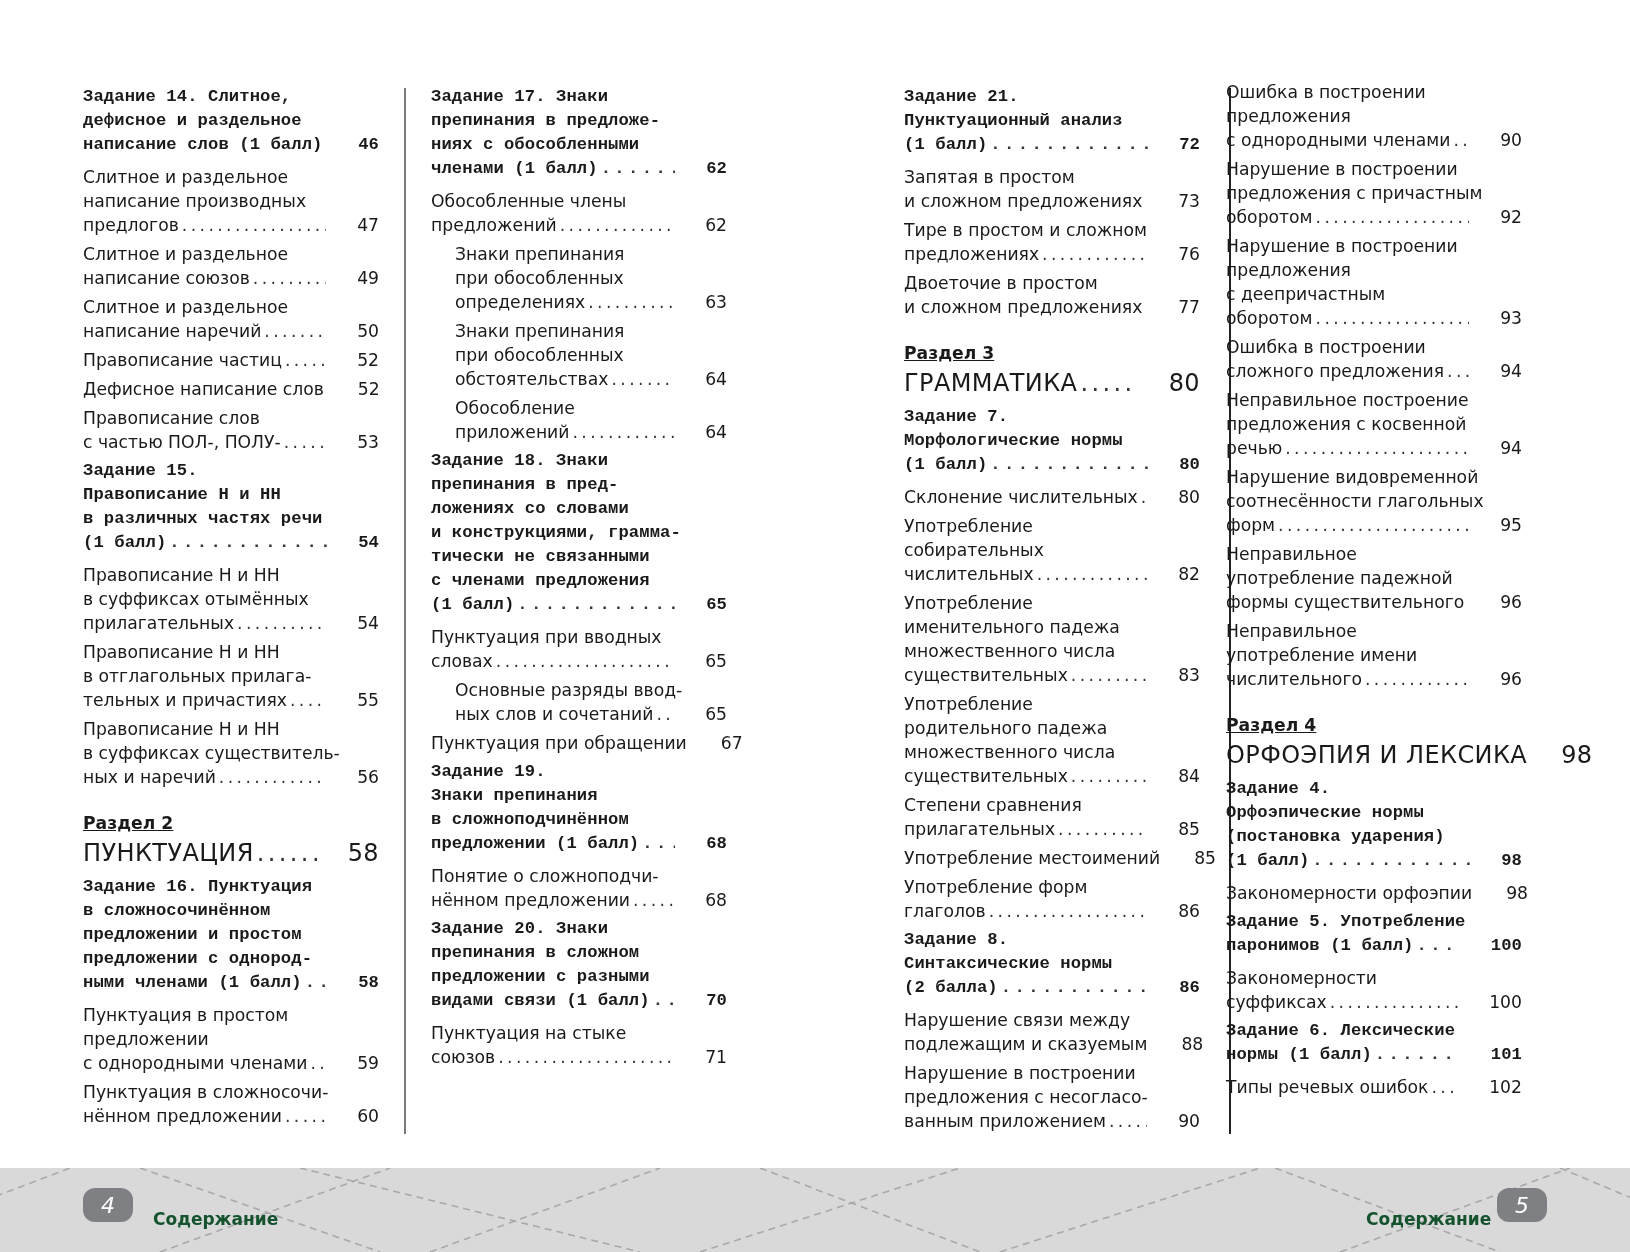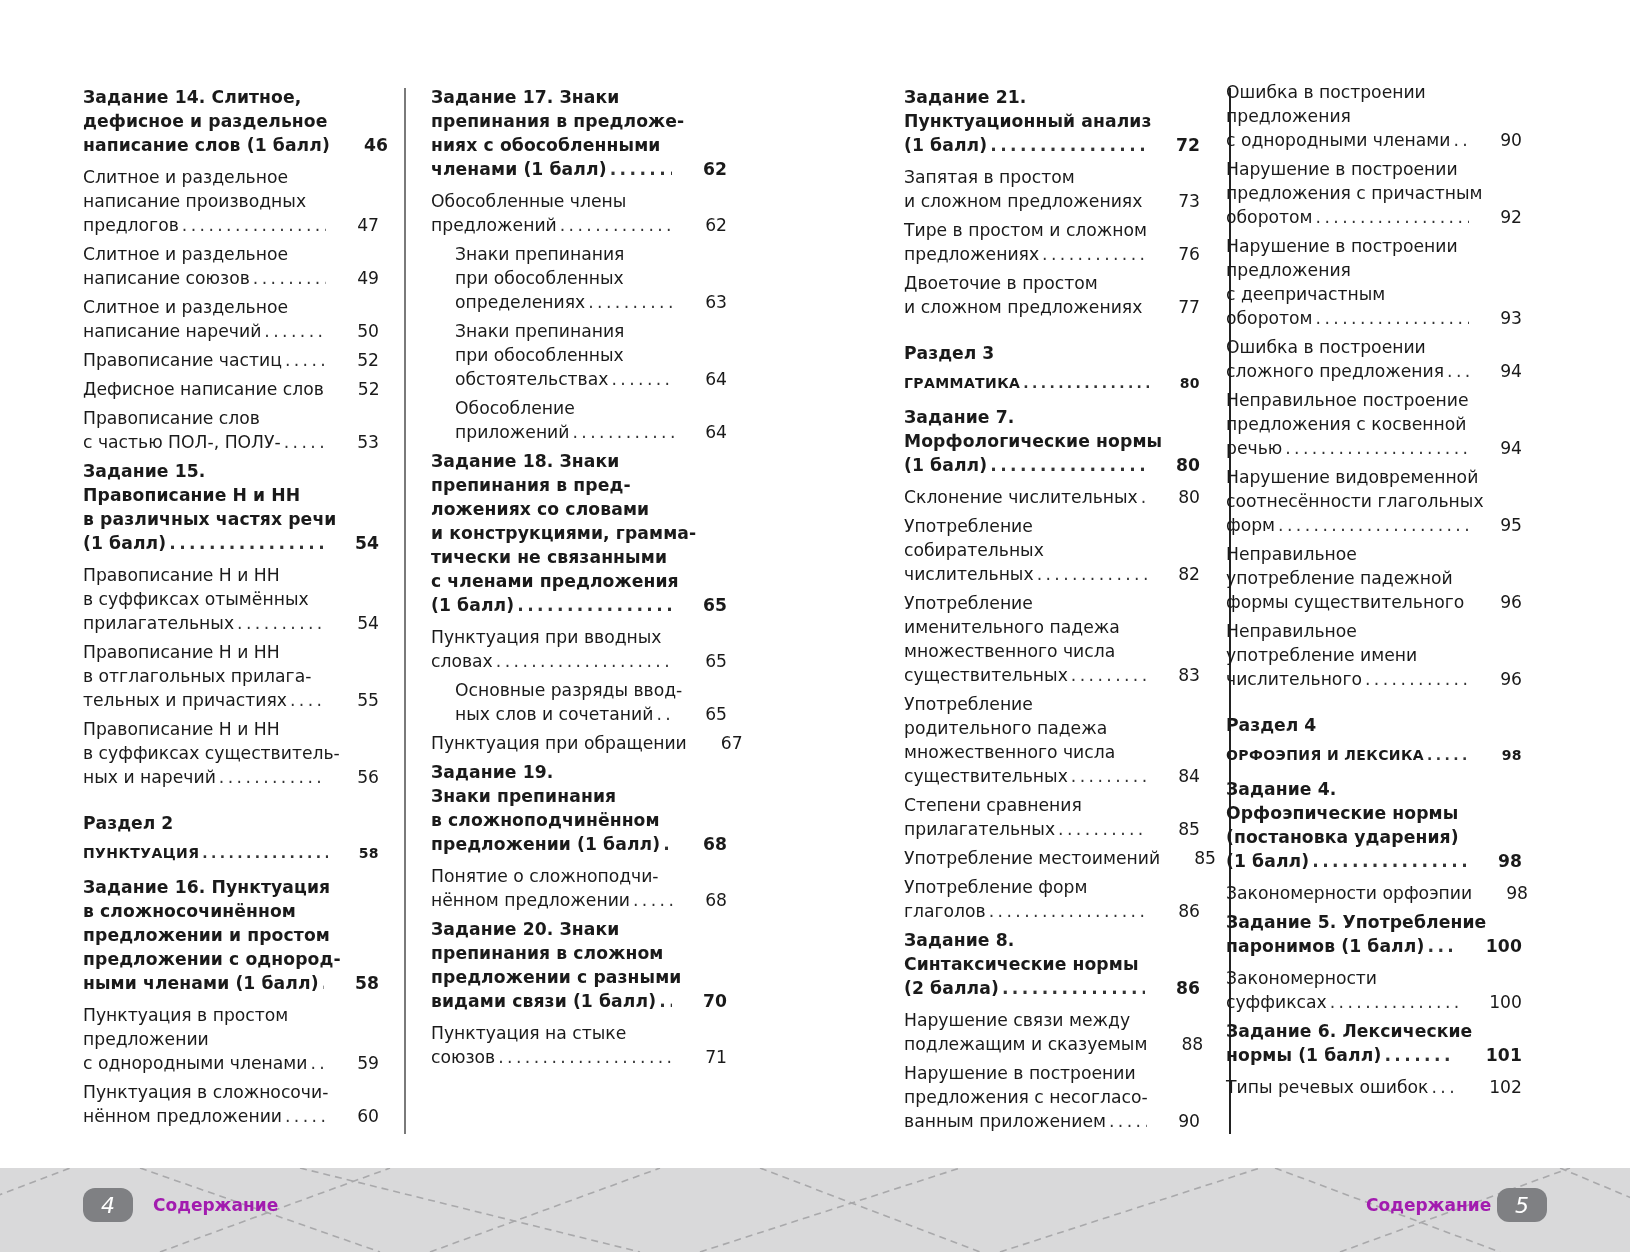--- a/index.html
+++ b/index.html
@@ -14,24 +14,24 @@
   }
   #col1 { left: 83px; }
   #col2 { left: 431px; }
   #col3 { left: 904px; }
   #col4 { left: 1226px; }
   .vline { position: absolute; top: 88px; width: 2px; height: 1046px; background: #7a7a7a; }
   #vl1 { left: 404px; }
   #vl2 { left: 1229px; background: #222; width: 1.5px; }
 
   .entry { margin-bottom: 5px; }
-  .entry.bold { font-weight: bold; margin-top: 5px; margin-bottom: 8px; letter-spacing: 0.1px; }
+  .entry.bold { font-weight: bold; margin-top: 5px; margin-bottom: 8px; letter-spacing: 0.1px; font-family: Liberation Mono, monospace; }
   .entry.sub { padding-left: 24px; }
-  .entry.section-label { font-weight: bold; margin-top: 22px; margin-bottom: 6px; }
-  .entry.section-title { font-weight: bold; font-size: 14px; margin-bottom: 10px; letter-spacing: 0.4px; }
+  .entry.section-label { font-weight: bold; margin-top: 22px; margin-bottom: 6px; text-decoration: underline; }
+  .entry.section-title { font-weight: normal; font-size: 24px; margin-bottom: 10px; letter-spacing: 0.4px; }
   .line { display: block; white-space: nowrap; }
   .last { display: flex; align-items: flex-start; white-space: nowrap; }
   .last .txt { flex: 0 0 auto; }
   .last .dots { flex: 1 1 auto; overflow: hidden; letter-spacing: 3.4px; margin: 0 3px; color: #333; }
   .last .dots::before { content: "..............................................................................................................."; }
   .last .pg { flex: 0 0 auto; margin-left: 28px; }
 
   .footer {
     position: absolute; left: 0; top: 1168px; width: 1630px; height: 84px;
     background: #d9d9da; overflow: hidden;
@@ -39,21 +39,21 @@
   .footer svg { position: absolute; left: 0; top: 0; }
   .badge {
     position: absolute; top: 20px; width: 50px; height: 34px; border-radius: 12px;
     background: #7f8083; color: #ffffff; font-size: 22px; font-style: italic;
     display: flex; align-items: center; justify-content: center;
     font-family: "DejaVu Sans", sans-serif;
   }
   #badge-left { left: 83px; }
   #badge-right { left: 1497px; }
   .running {
-    position: absolute; top: 27px; font-weight: bold; font-size: 17px; color: #a21caf;
+    position: absolute; top: 41px; font-weight: bold; font-size: 17px; color: #14532d;
   }
   #run-left { left: 153px; }
   #run-right { left: 1366px; }
 </style>
 </head>
 <body>
 
 <div id="col1" class="col">
     <div class="entry bold">
       <span class="line">Задание 14. Слитное,</span>

